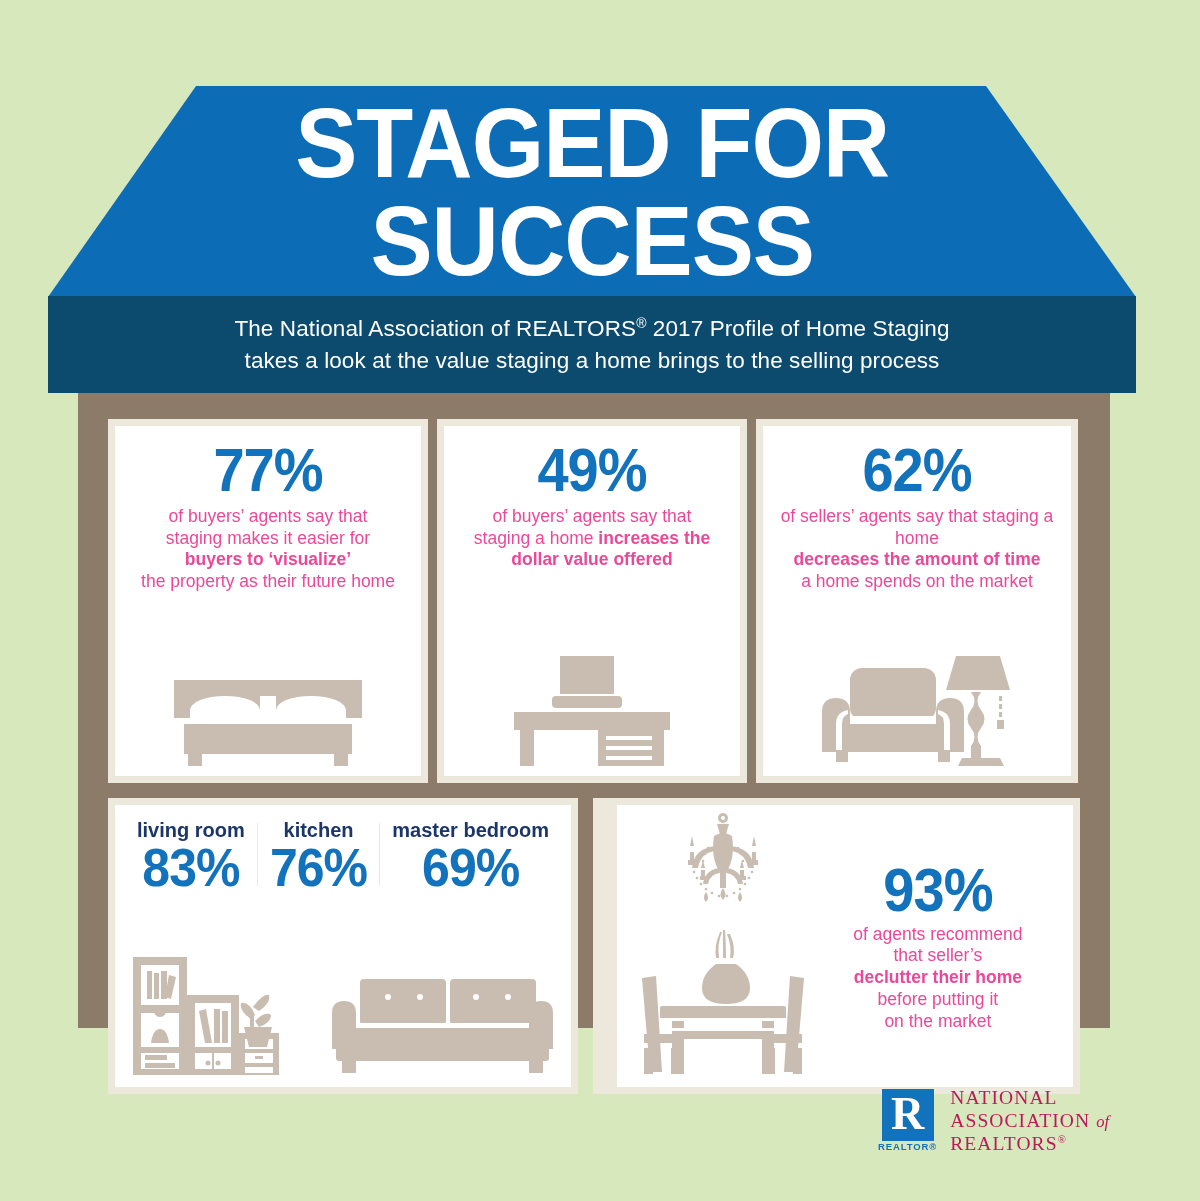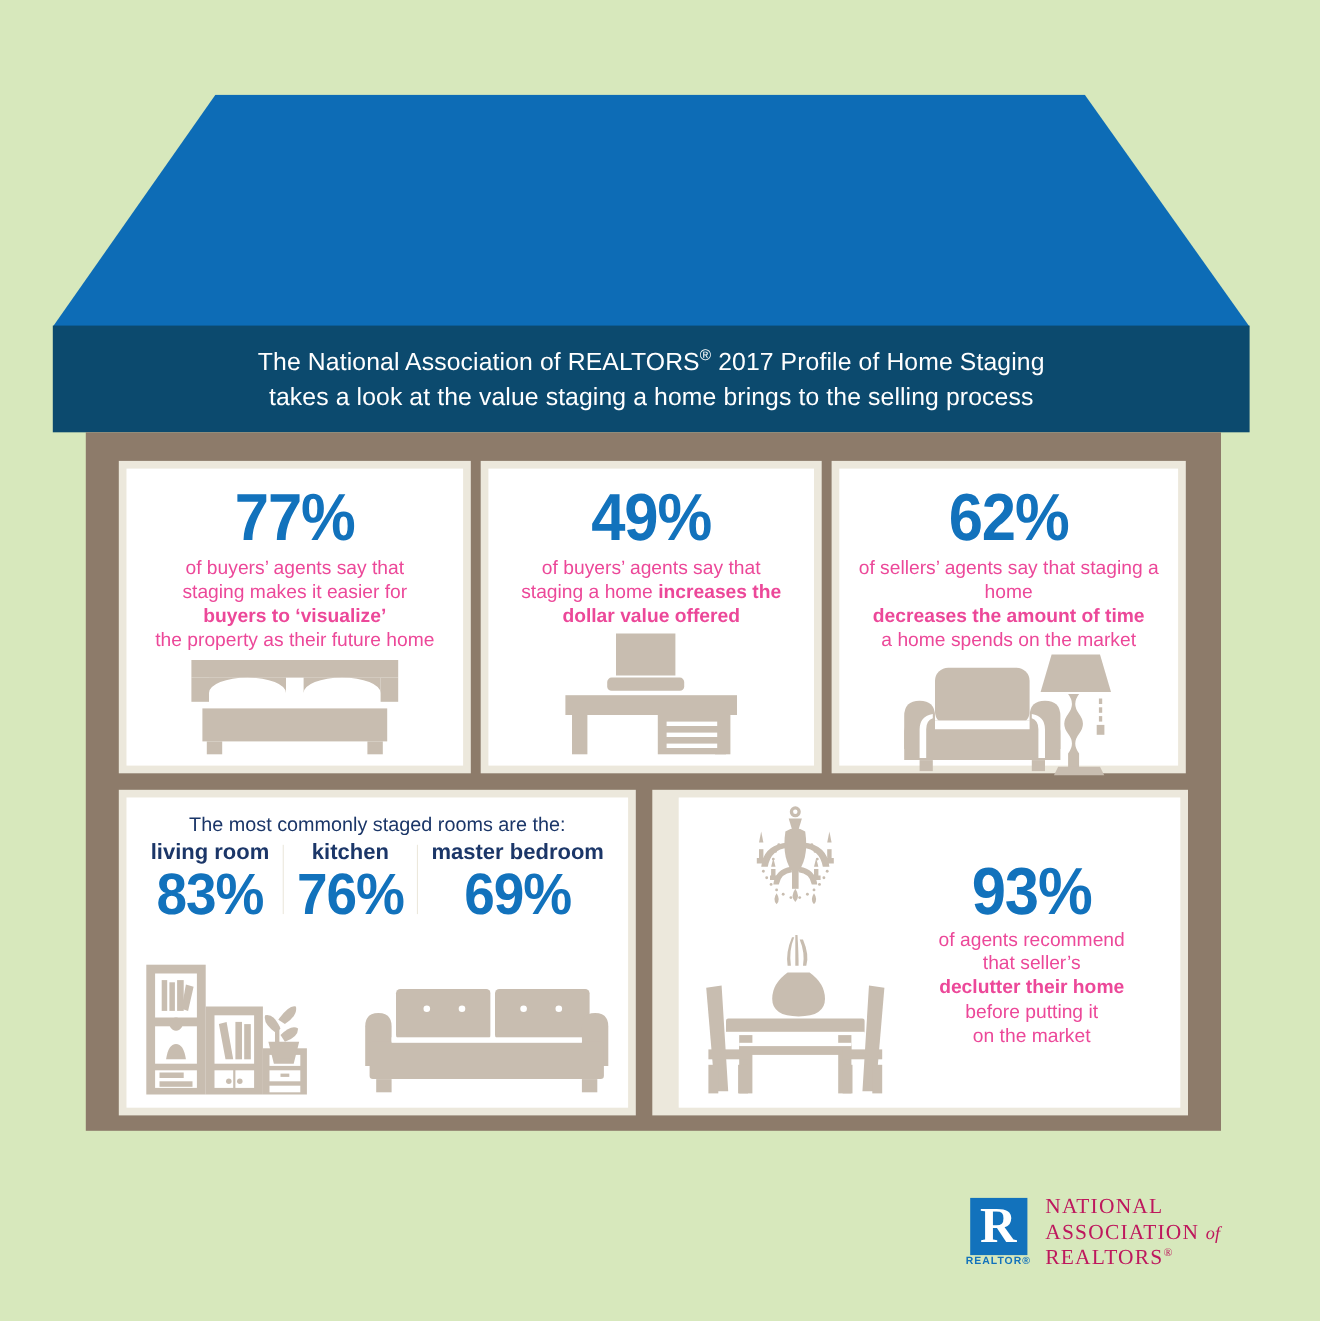--- a/index.html
+++ b/index.html
@@ -60,21 +60,21 @@
     transform-origin:center;
   }
   .title-line.l2 { margin-top:12px; }
 
   
   .grid {
     position:absolute; left:78px; top:393px; width:1032px; height:635px;
     padding:26px 30px 30px 30px;
   }
   .row { display:flex; }
-  .row1 { height:284px; gap:9px; }
+  .row1 { height:364px; gap:9px; }
   .row2 { height:296px; gap:15px; margin-top:15px; }
 
   .card {
     background:#ece8dc;
     padding:7px;
     display:flex;
   }
   .card-inner {
     background:#ffffff;
     width:100%; height:100%;
@@ -171,20 +171,24 @@
 
   svg { display:block; }
 </style>
 </head>
 <body>
 
 <div id="house">
 
   <div class="roof"></div>
 
+  <div class="title-wrap">
+    <div class="title-line l1">STAGED FOR</div>
+    <div class="title-line l2">SUCCESS</div>
+  </div>
 
   <div class="banner">
     <div class="banner-text">
       <span>The National Association of REALTORS</span><sup>®</sup><span> 2017 Profile of Home Staging</span><br>
       <span>takes a look at the value staging a home brings to the selling process</span>
     </div>
   </div>
 
   <div class="body-block"></div>
 
@@ -284,21 +288,20 @@
           </div>
         </div>
       </div>
 
     </div>
 
     <div class="row row2">
 
       <div class="card c4">
         <div class="card-inner">
-          <div class="rooms-head">The most commonly staged rooms are the:</div>
           <div class="rooms-row">
             <div class="room-col">
               <div class="room-label">living room</div>
               <div class="room-pct">83%</div>
             </div>
             <div class="room-div"></div>
             <div class="room-col">
               <div class="room-label">kitchen</div>
               <div class="room-pct">76%</div>
             </div>

